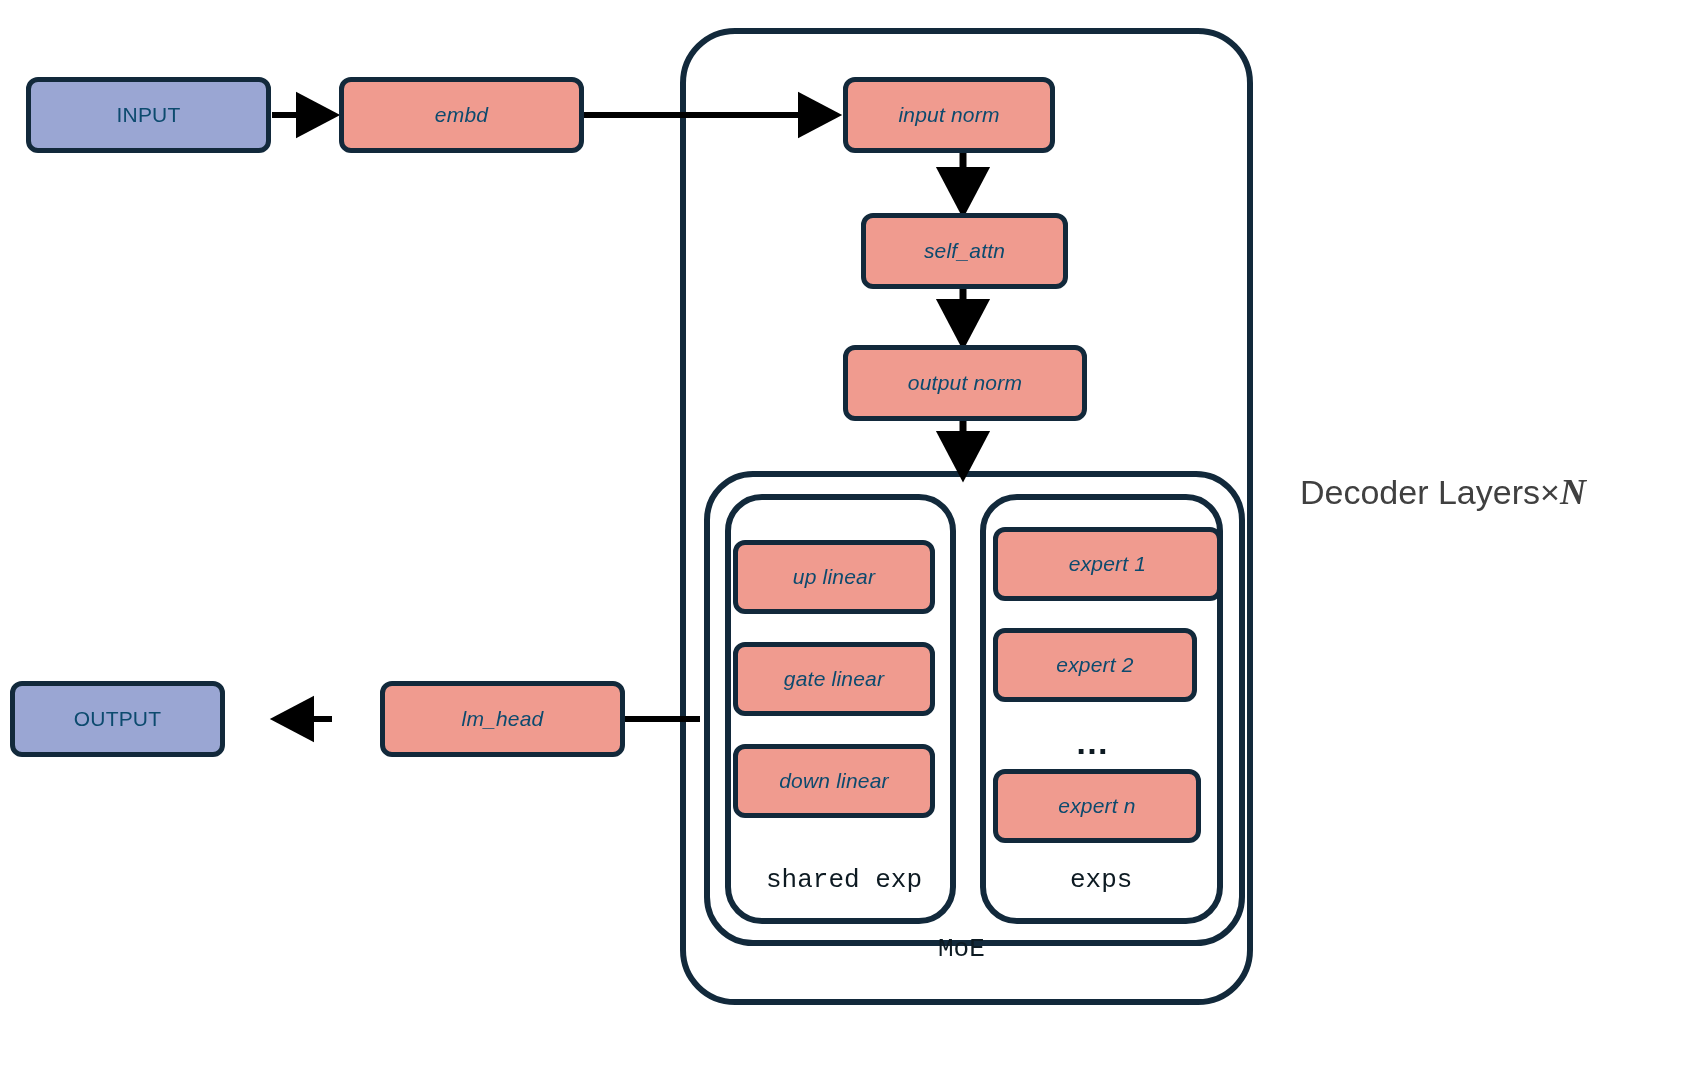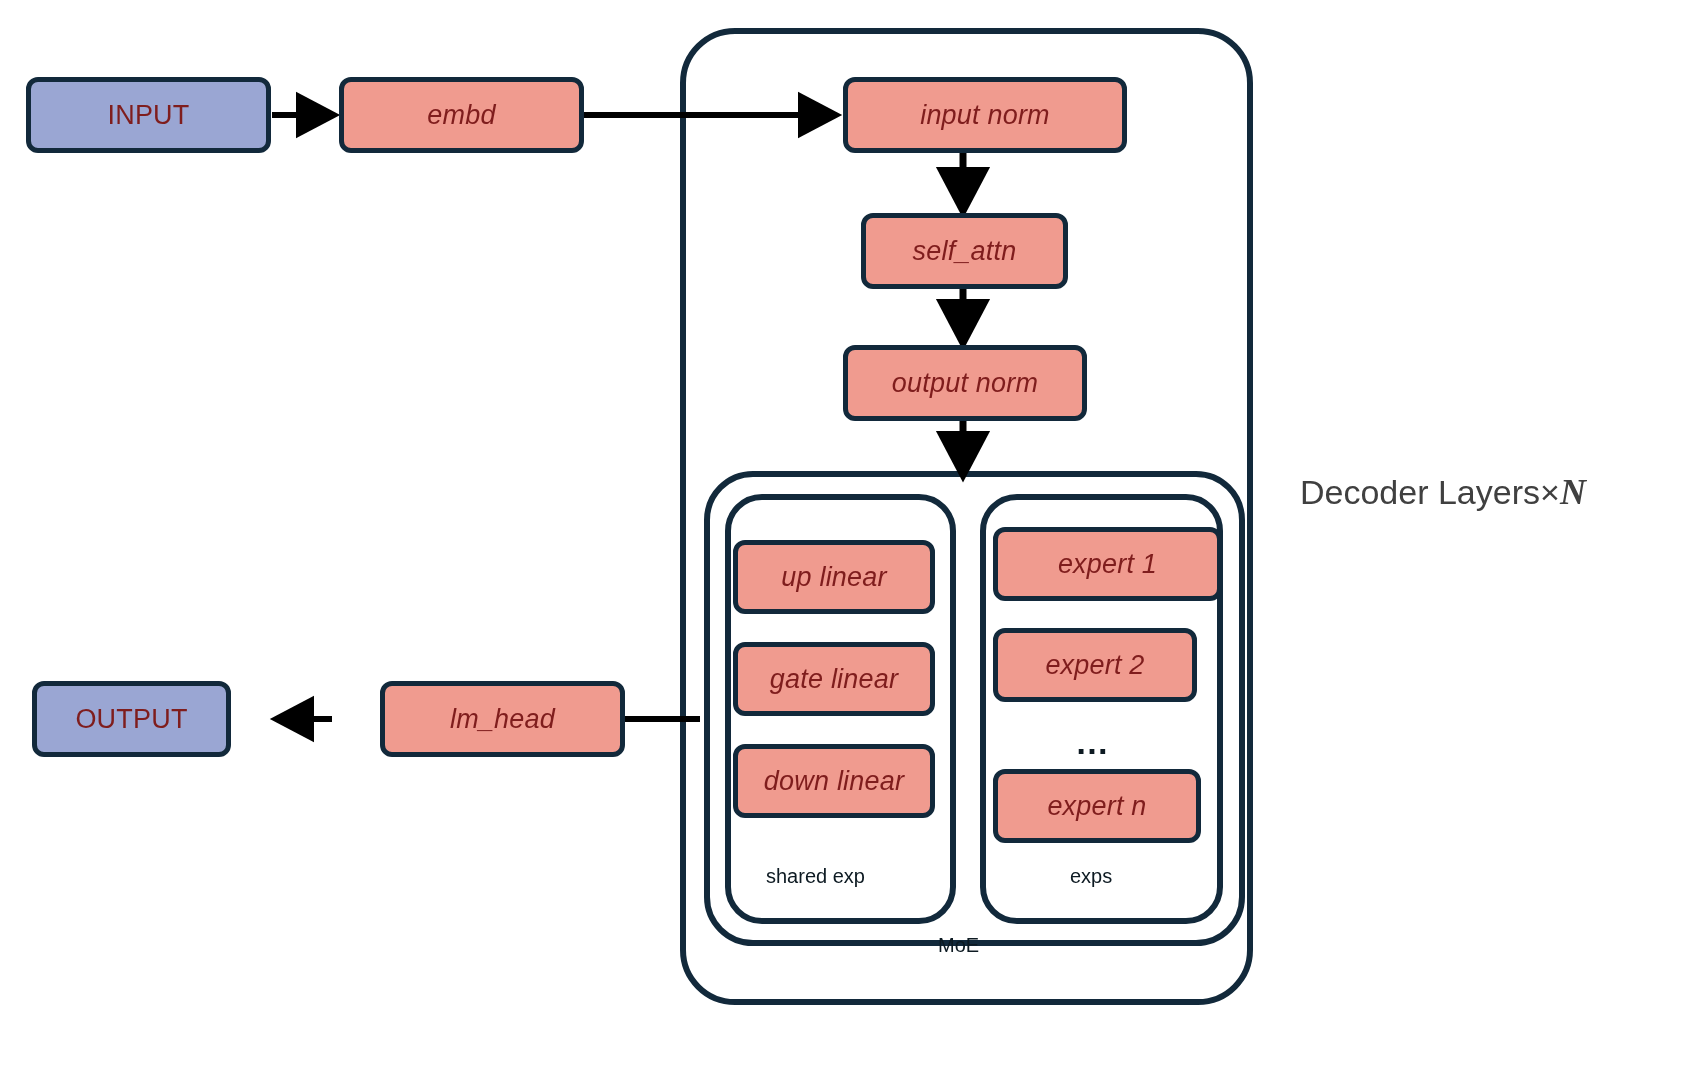--- a/index.html
+++ b/index.html
@@ -28,34 +28,34 @@
     overflow: visible;
   }
   .node {
     position: absolute;
     box-sizing: border-box;
     border: 5px solid #12293b;
     border-radius: 12px;
     display: flex;
     align-items: center;
     justify-content: center;
-    color: #7f1d1d;
-    font-size: 27px;
+    color: #0c4a6e;
+    font-size: 21px;
     font-family: "Liberation Sans", sans-serif;
     letter-spacing: 0.2px;
     white-space: nowrap;
   }
   .node.blue  { background: #9aa6d3; }
   .node.red   { background: #f09b8f; font-style: italic; }
 
   .grouplabel {
     position: absolute;
     color: #0d1a22;
-    font-size: 20px;
-    font-family: Liberation Sans, sans-serif;
+    font-size: 26px;
+    font-family: Liberation Mono, monospace;
     white-space: nowrap;
   }
   .dots {
     position: absolute;
     color: #0d1a22;
     font-size: 34px;
     font-weight: 700;
     letter-spacing: 3px;
     line-height: 1;
     white-space: nowrap;
@@ -113,21 +113,21 @@
   </svg>
 
   <div class="node blue" style="left:26px; top:77px; width:245px; height:76px;">
     <span>INPUT</span>
   </div>
 
   <div class="node red" style="left:339px; top:77px; width:245px; height:76px;">
     <span>embd</span>
   </div>
 
-  <div class="node red" style="left:843px; top:77px; width:284px; height:76px;">
+  <div class="node red" style="left:843px; top:77px; width:212px; height:76px;">
     <span>input norm</span>
   </div>
 
   <div class="node red" style="left:861px; top:213px; width:207px; height:76px;">
     <span>self_attn</span>
   </div>
 
   <div class="node red" style="left:843px; top:345px; width:244px; height:76px;">
     <span>output norm</span>
   </div>
@@ -159,21 +159,21 @@
   </div>
 
   <span class="grouplabel" style="left:766px; top:865px;">shared exp</span>
   <span class="grouplabel" style="left:1070px; top:865px;">exps</span>
   <span class="grouplabel" style="left:938px; top:934px;">MoE</span>
 
   <div class="node red" style="left:339px; top:681px; width:245px; height:76px;margin-left:41px;">
     <span>lm_head</span>
   </div>
 
-  <div class="node blue" style="left:32px; top:681px; width:199px; height:76px;">
+  <div class="node blue" style="left:10px; top:681px; width:215px; height:76px;">
     <span>OUTPUT</span>
   </div>
 
   <div id="decoder-caption">
     <span>Decoder Layers×</span><span class="n">N</span>
   </div>
 
 </div>
 
 </body></html>

